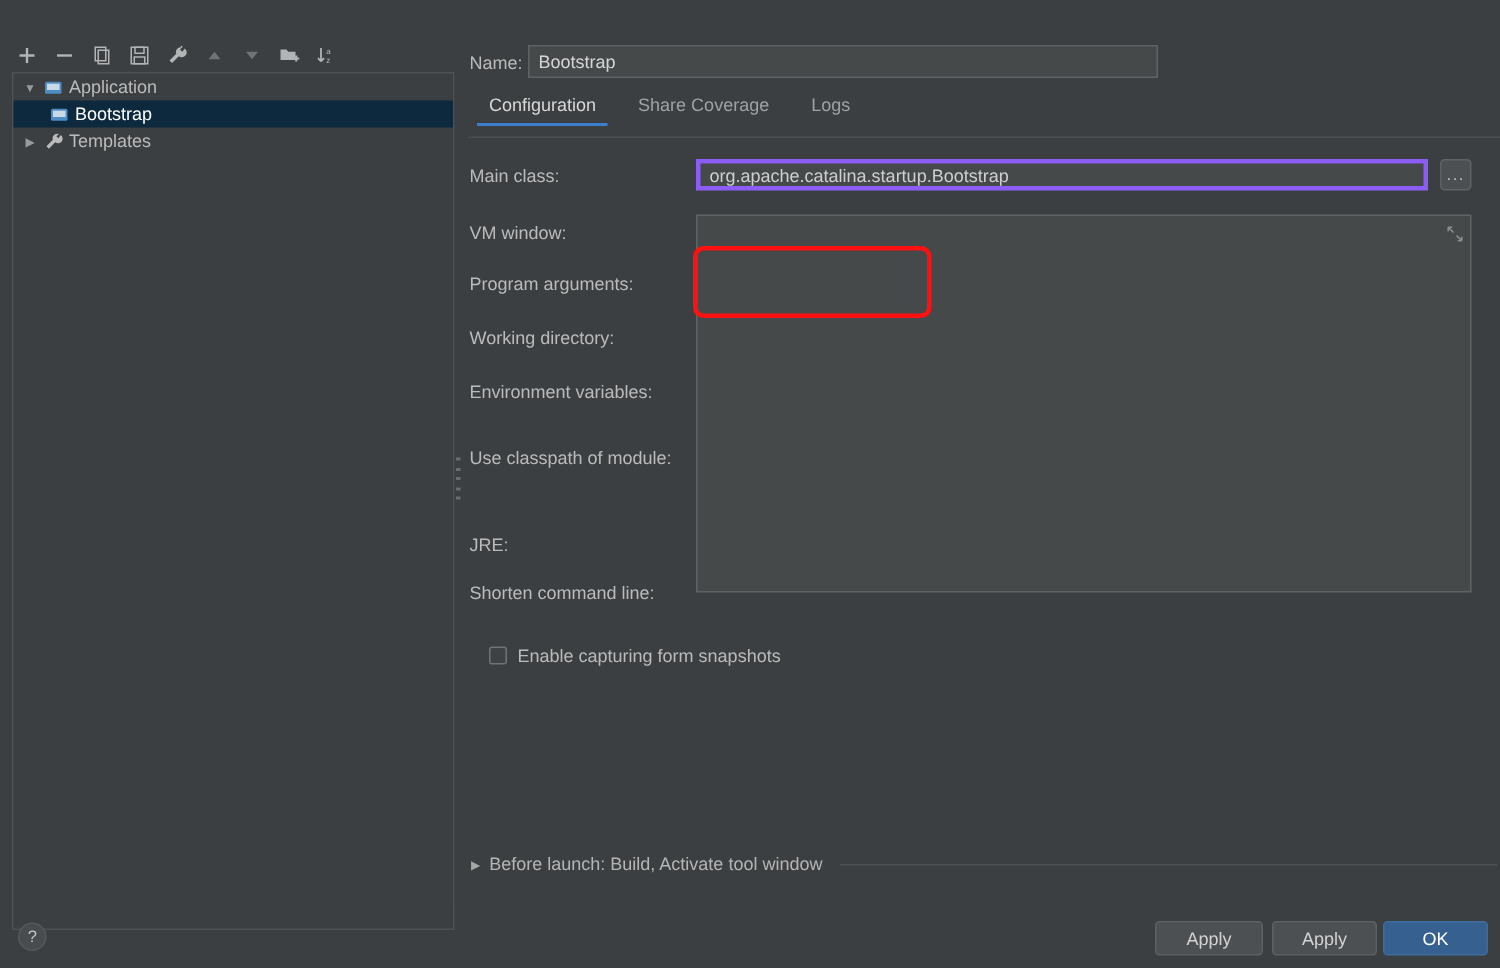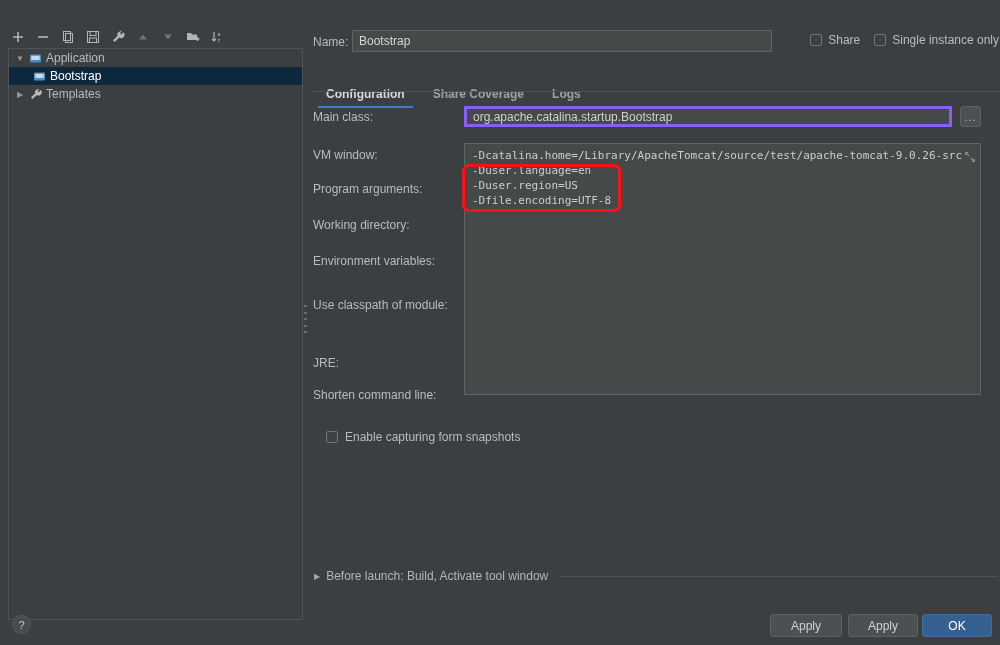--- a/index.html
+++ b/index.html
@@ -81,22 +81,22 @@
     font-size: 12px; font-family: "Liberation Sans", sans-serif;
     padding: 0 6px; line-height: 20px;
   }
   .chk-row { position: absolute; right: 1px; top: 3px; display: flex; align-items: center; gap: 14px; }
   .chk { display: flex; align-items: center; gap: 6px; font-size: 12px; color: #bbbbbb; }
   .box {
     width: 12px; height: 12px; border: 1px solid #6f7476; background: #3f4244; border-radius: 2px;
   }
 
   .tabs {
-    position: absolute; left: 4px; top: 64px; width: 688px; height: 26px;
-    display: flex; align-items: flex-end; font-weight: bold;
+    position: absolute; left: 4px; top: 40px; width: 688px; height: 26px;
+    display: flex; align-items: flex-end;
   }
   .tab {
     font-size: 12px; color: #9fa1a3; padding: 0 14px 7px 14px; position: relative;
   }
   .tab.active { color: #d8d8d8; }
   .tab.active::after {
     content: ""; position: absolute; left: 6px; right: 6px; bottom: 0; height: 2px; background: #3d7ecc;
   }
   .tab-divider {
     position: absolute; left: 4px; top: 73px; width: 688px; height: 1px; background: #4b4f51;
@@ -281,30 +281,20 @@
       <div class="grip-dot"></div>
         <div class="grip-dot"></div>
     </div>
   </div>
 
   <div class="right-panel">
 
     <div class="name-row">
       <span class="lbl name-label">Name:</span>
       <input class="name-input" value="Bootstrap" style="">
-      <div class="chk-row">
-        <label class="chk">
-          <span class="box"></span>
-          <span>Share</span>
-        </label>
-        <label class="chk">
-          <span class="box"></span>
-          <span>Single instance only</span>
-        </label>
-      </div>
     </div>
 
     <div class="tabs">
       <div class="tab active">Configuration</div>
       <div class="tab">Share Coverage</div>
       <div class="tab">Logs</div>
     </div>
     <div class="tab-divider"></div>
 
     <div class="form">
@@ -315,24 +305,20 @@
 
       <span class="f-label" style="top:50px">VM window:</span>
       <span class="f-label" style="top:84px">Program arguments:</span>
       <span class="f-label" style="top:120px">Working directory:</span>
       <span class="f-label" style="top:156px">Environment variables:</span>
       <span class="f-label" style="top:200px">Use classpath of module:</span>
       <span class="f-label" style="top:258px">JRE:</span>
       <span class="f-label" style="top:290px">Shorten command line:</span>
 
       <div class="vmbox">
-        <div class="vm-text">-Dcatalina.home=/Library/ApacheTomcat/source/test/apache-tomcat-9.0.26-src
--Duser.language=en
--Duser.region=US
--Dfile.encoding=UTF-8</div>
         <span class="expand-ico">
           <svg width="12" height="12" viewBox="0 0 12 12">
             <path d="M1.5 1.5l3.5 3.5M1.5 1.5v2.6M1.5 1.5h2.6" stroke="#8b8f91" stroke-width="1.1" fill="none"></path>
             <path d="M10.5 10.5L7 7M10.5 10.5V7.9M10.5 10.5H7.9" stroke="#8b8f91" stroke-width="1.1" fill="none"></path>
           </svg>
         </span>
       </div>
       <div class="redbox"></div>
 
 

